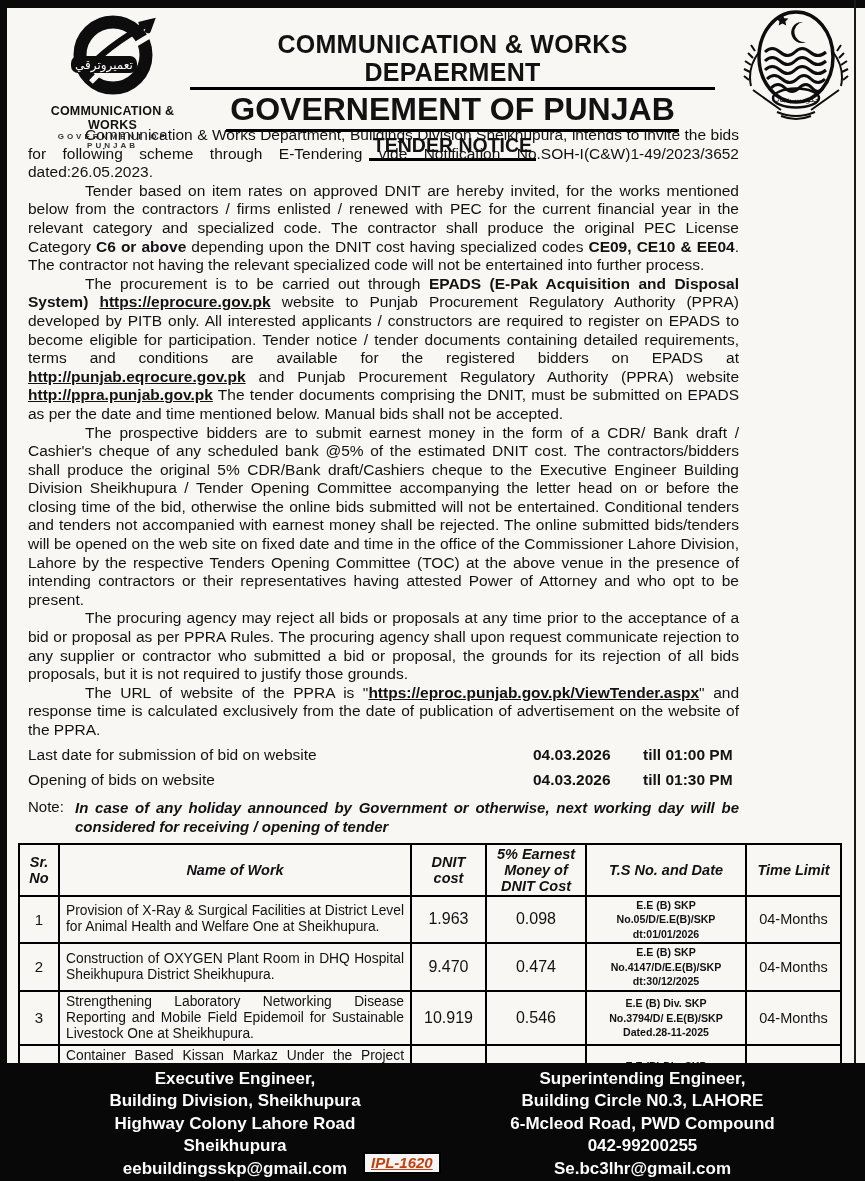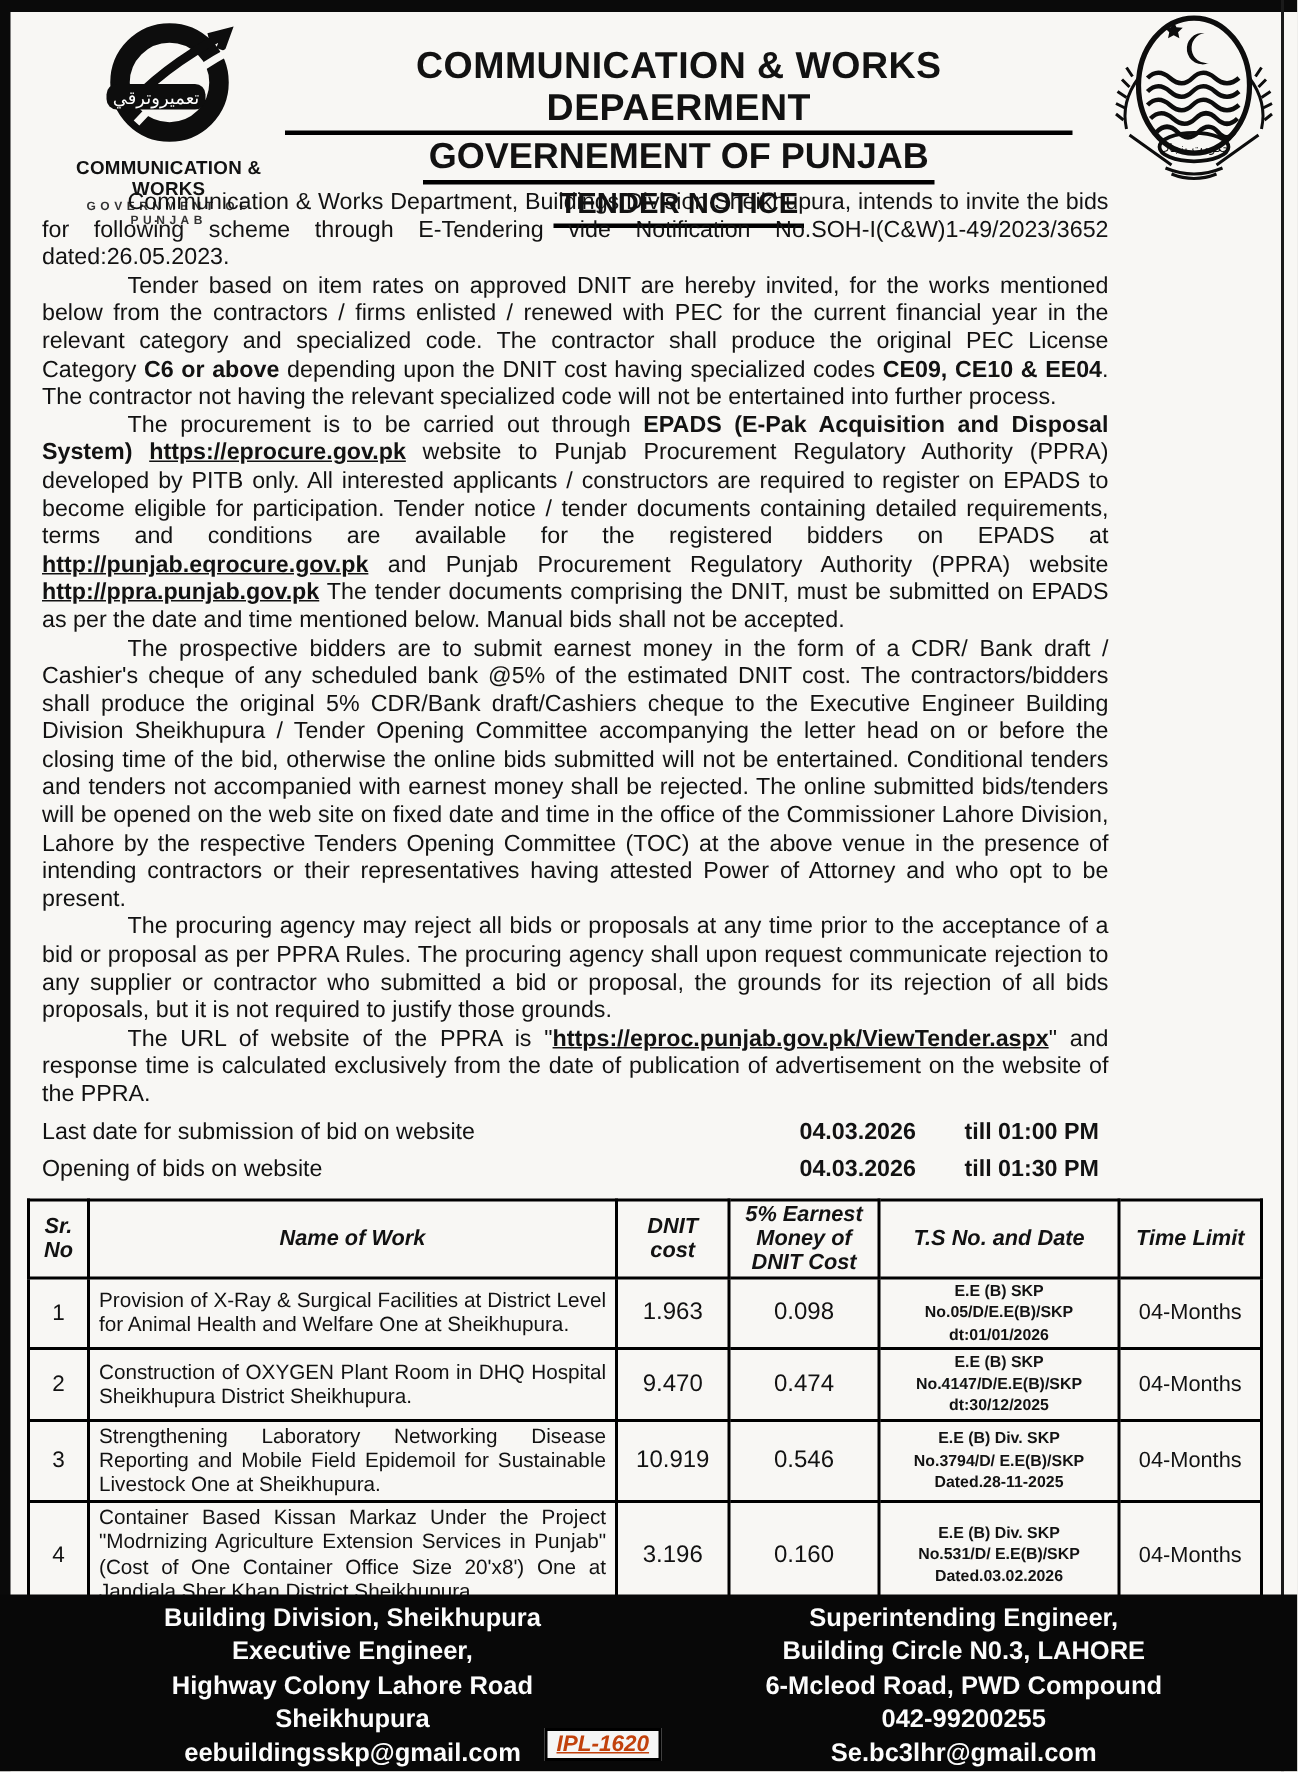--- a/index.html
+++ b/index.html
@@ -12,21 +12,21 @@
 
   
   header{position:absolute;left:0;top:8px;width:865px;height:120px;}
   .logo-left{position:absolute;left:30px;top:4px;width:165px;text-align:center;}
   .logo-left .cap1{font-size:12.5px;font-weight:bold;letter-spacing:.2px;margin-top:2px;}
   .logo-left .cap2{font-size:8px;font-weight:bold;letter-spacing:3px;color:#333;}
   .titles{position:absolute;left:190px;top:6px;width:525px;text-align:center;}
   .titles .t{display:inline-block;font-weight:bold;border-bottom:3px solid #000;
              padding:0 4px 1px 4px;line-height:1.12;}
   .t1{font-size:25px;letter-spacing:.3px;margin-top:16px;}
-  .t2{font-size:24px;margin-top:2px;}
+  .t2{font-size:32px;margin-top:2px;}
   .t3{font-size:19.5px;margin-top:3px;}
   .crest{position:absolute;right:10px;top:0px;}
 
   
   main{position:absolute;left:0;top:126px;width:766px;}
   .paras{padding:0 27px 0 28px;text-align:justify;font-size:15.5px;line-height:18.6px;}
   .para{text-indent:57px;}
   .para .b{font-weight:bold;}
   .para .u{text-decoration:underline;font-weight:bold;}
   .deadlines{padding:2px 27px 0 28px;font-size:15.5px;}
@@ -127,20 +127,24 @@
           <span class="dl-label">Last date for submission of bid on website</span>
           <span class="dl-date">04.03.2026</span>
           <span class="dl-time">till 01:00 PM</span>
         </div>
         <div class="dl-row">
           <span class="dl-label">Opening of bids on website</span>
           <span class="dl-date">04.03.2026</span>
           <span class="dl-time">till 01:30 PM</span>
         </div>
       </div>
+    <div class="note-row">
+      <div class="note-label">Note:</div>
+      <div class="note-text">In case of any holiday announced by Government or otherwise, next working day will be considered for receiving / opening of tender</div>
+    </div>
 
     <table>
       <colgroup>
         <col class="c-sr">
           <col class="c-work">
           <col class="c-dnit">
         <col class="c-earn">
           <col class="c-ts">
           <col class="c-time">
       </colgroup>
@@ -186,22 +190,22 @@
             <td class="num">0.160</td>
             <td class="ts">E.E (B) Div. SKP<br>No.531/D/ E.E(B)/SKP<br>Dated.03.02.2026</td>
             <td class="time">04-Months</td>
           </tr>
         </tbody>
     </table>
   </main>
 
   <footer>
     <div class="f-col f-left">
+        <div>Executive Engineer,</div>
         <div>Building Division, Sheikhupura</div>
-        <div>Executive Engineer,</div>
         <div>Highway Colony Lahore Road</div>
         <div>Sheikhupura</div>
         <div>eebuildingsskp@gmail.com</div>
       </div>
     <div class="f-col f-right">
         <div>Superintending Engineer,</div>
         <div>Building Circle N0.3, LAHORE</div>
         <div>6-Mcleod Road, PWD Compound</div>
         <div>042-99200255</div>
         <div>Se.bc3lhr@gmail.com</div>

